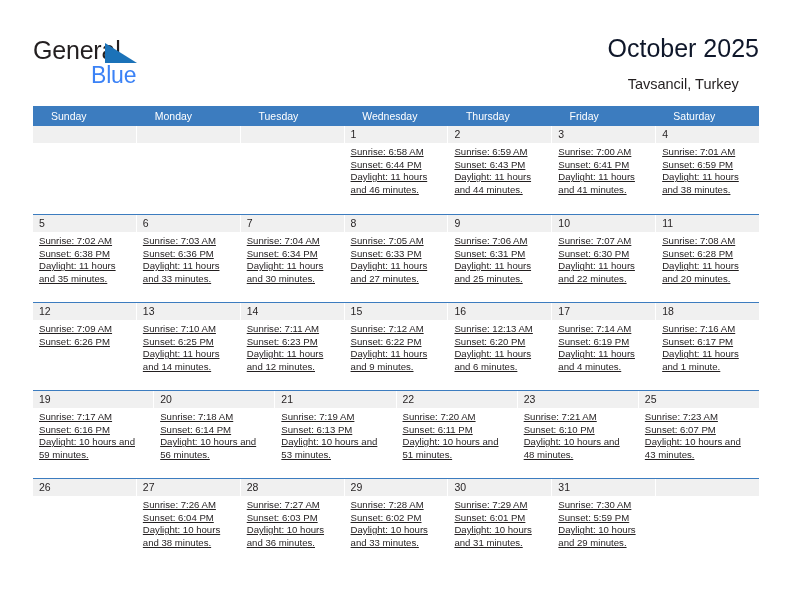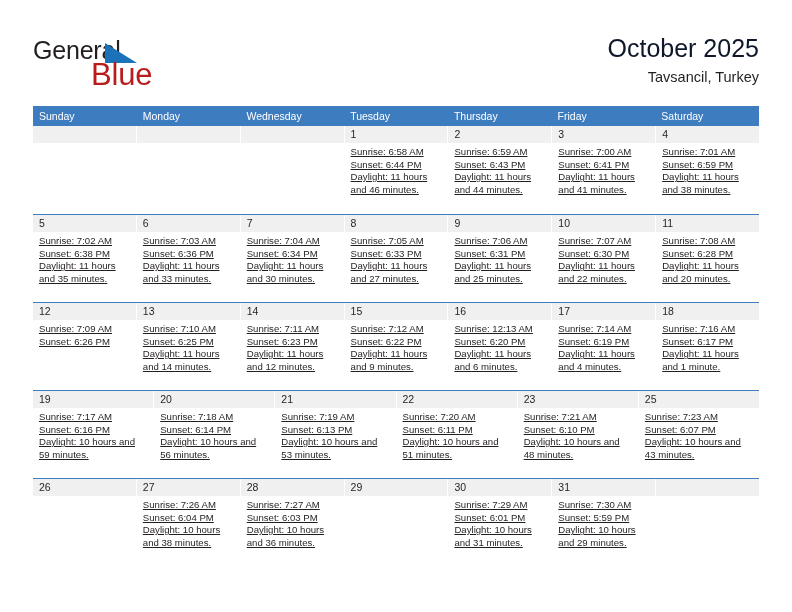--- a/index.html
+++ b/index.html
@@ -51,63 +51,64 @@
     top: 7px;
     width: 0;
     height: 0;
     border-left: 32px solid #1b72b8;
     border-top: 20px solid transparent;
   }
   .logo-blue {
     position: absolute;
     left: 58px;
     top: 25px;
-    font-size: 31px;
+    font-size: 23px;
     letter-spacing: -0.2px;
-    color: #b91c1c;
+    color: #3b82f6;
     line-height: 28px;
   }
   .title-block {
     position: absolute;
     right: 33px;
     top: 33px;
     text-align: right;
   }
   .cal-title {
     font-size: 25px;
     color: #0f172a;
     line-height: 30px;
     white-space: nowrap;
   }
   .cal-subtitle {
     font-size: 14.5px;
     color: #231f20;
     line-height: 20px;
-    margin-top: 4px;
+    margin-top: 11px;
     white-space: nowrap;
+    text-align: center;
   }
 
   
   .calendar {
     position: absolute;
     left: 33px;
     top: 106px;
     width: 726px;
   }
   .weekday-row {
     display: flex;
     background: #3c7cbf;
     height: 20px;
   }
   .weekday {
     flex: 1 1 0;
     color: #ffffff;
     font-size: 10.5px;
     line-height: 20px;
-    padding-left: 6px;
+    padding-left: 18px;
     box-sizing: border-box;
     white-space: nowrap;
   }
   .week {
     display: flex;
     border-top: 1.5px solid #3c7cbf;
     height: 88px;
     box-sizing: border-box;
   }
   .week.first {
@@ -161,22 +162,22 @@
     <div class="title-block">
       <div class="cal-title">October 2025</div>
       <div class="cal-subtitle">Tavsancil, Turkey</div>
     </div>
   </div>
 
   <div class="calendar">
     <div class="weekday-row">
       <div class="weekday">Sunday</div>
       <div class="weekday">Monday</div>
+      <div class="weekday">Tuesday</div>
       <div class="weekday">Wednesday</div>
-      <div class="weekday">Tuesday</div>
       <div class="weekday">Thursday</div>
       <div class="weekday">Friday</div>
       <div class="weekday">Saturday</div>
     </div>
 
     <div class="week first">
       <div class="day empty">
         <div class="day-num"></div>
         <div class="day-info">
           <div></div>
@@ -417,20 +418,25 @@
       <div class="day">
         <div class="day-num">28</div>
         <div class="day-info">
           <div>Sunrise: 7:27 AM</div>
           <div>Sunset: 6:03 PM</div>
           <div>Daylight: 10 hours and 36 minutes.</div>
         </div>
       </div>
       <div class="day">
         <div class="day-num">29</div>
+        <div class="day-info">
+          <div>Sunrise: 7:28 AM</div>
+          <div>Sunset: 6:02 PM</div>
+          <div>Daylight: 10 hours and 33 minutes.</div>
+        </div>
       </div>
       <div class="day">
         <div class="day-num">30</div>
         <div class="day-info">
           <div>Sunrise: 7:29 AM</div>
           <div>Sunset: 6:01 PM</div>
           <div>Daylight: 10 hours and 31 minutes.</div>
         </div>
       </div>
       <div class="day">

